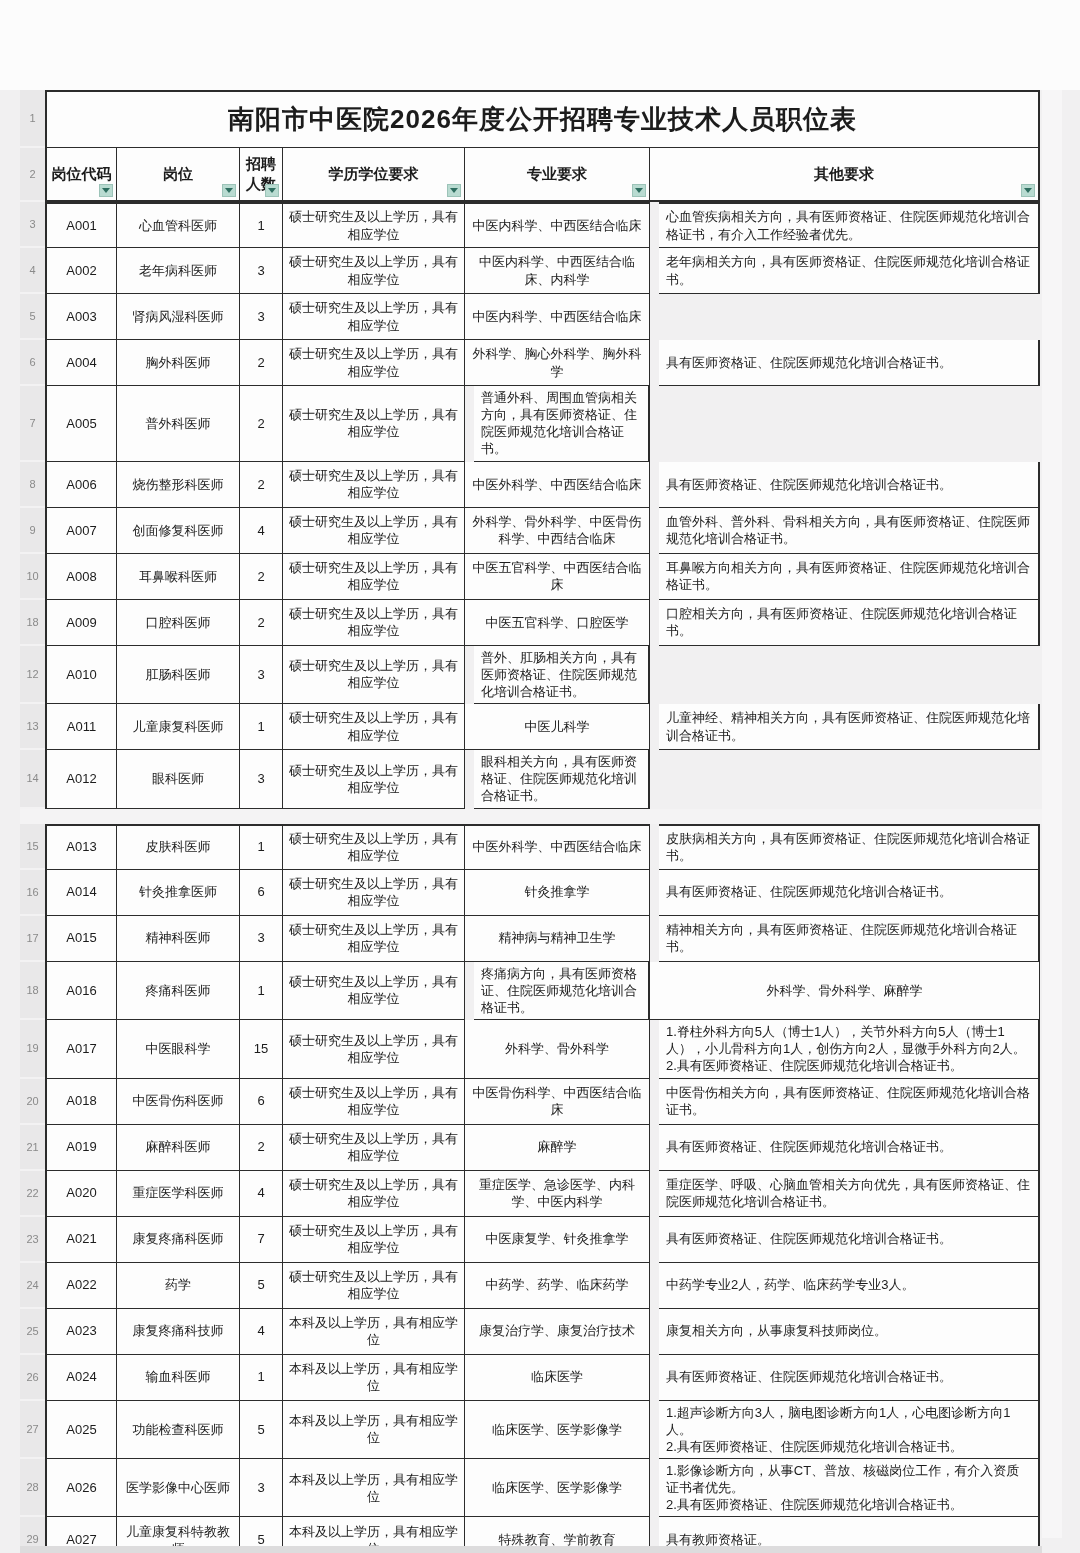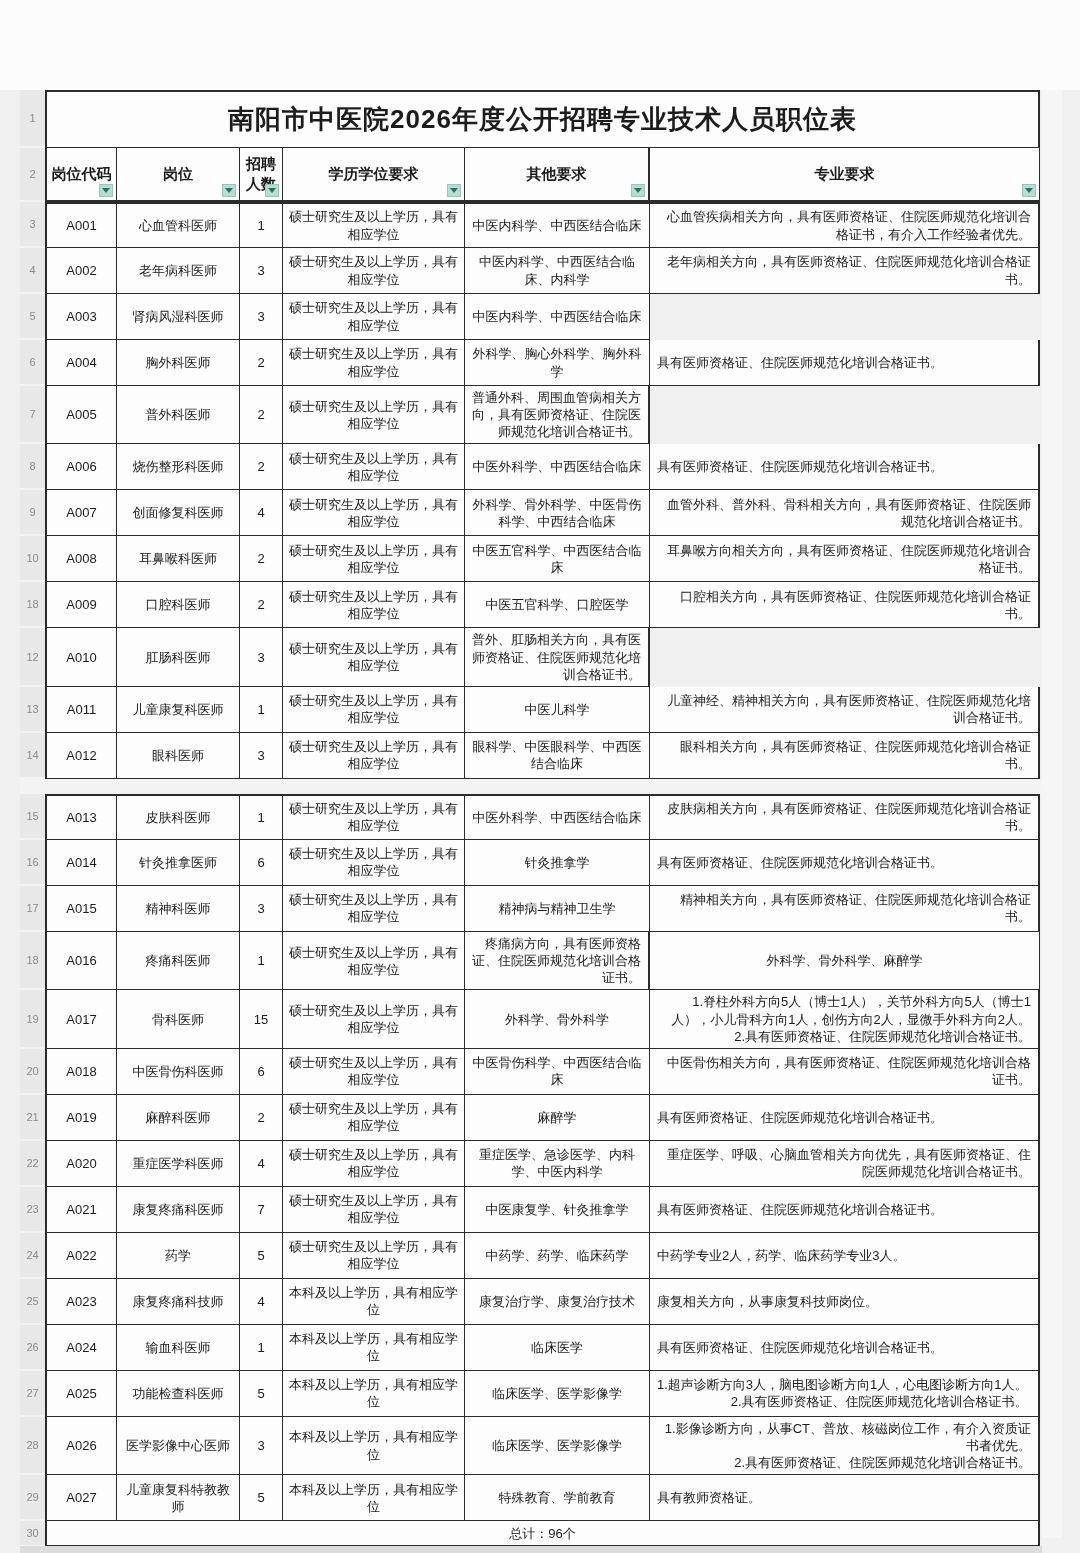--- a/index.html
+++ b/index.html
@@ -25,21 +25,21 @@
   .cell.last { border-right:2px solid #2c2c2c; }
   .block-top .cell { border-top:2px solid #2c2c2c; }
   .block-bottom .cell { border-bottom:2px solid #2c2c2c; }
   .title-row .cell {
     min-height:58px; font-size:26px; font-weight:bold; letter-spacing:1px;
   }
   .header-row .cell {
     min-height:54px; font-weight:bold; font-size:15px; position:relative;
     border-bottom-width:2px;
   }
-  .cell-other { justify-content:flex-start; text-align:right; padding:3px 7px; white-space:pre-line; }
+  .cell-other { justify-content:flex-start; text-align:left; padding:3px 7px; white-space:pre-line;margin-left:9px; }
   .cell-edu, .cell-major { padding:3px 6px; }
   .total-row .cell { min-height:26px; padding:2px; font-size:13px; }
   .filter-btn {
     position:absolute; right:3px; bottom:3px; width:14px; height:13px;
     background:#b9dbd1; border:1px solid #9cc3b8;
     display:flex; align-items:center; justify-content:center; cursor:pointer;
   }
   .filter-tri {
     width:0; height:0;
     border-left:4px solid transparent; border-right:4px solid transparent;
@@ -83,28 +83,28 @@
           <span class="filter-btn">
               <span class="filter-tri"></span>
             </span>
         </div>
         <div class="cell">
           <span>学历学位要求</span>
           <span class="filter-btn">
               <span class="filter-tri"></span>
             </span>
         </div>
+        <div class="cell">
+          <span>专业要求</span>
+          <span class="filter-btn">
+              <span class="filter-tri"></span>
+            </span>
+        </div>
         <div class="cell last">
           <span>其他要求</span>
-          <span class="filter-btn">
-              <span class="filter-tri"></span>
-            </span>
-        </div>
-        <div class="cell">
-          <span>专业要求</span>
           <span class="filter-btn">
               <span class="filter-tri"></span>
             </span>
         </div>
       </div>
 
       <div class="rows">
           <div class="row data-row block-top">
     <div class="gutter">3</div>
     <div class="cell first cell-code">A001</div>
@@ -200,21 +200,20 @@
     <div class="cell cell-edu">硕士研究生及以上学历，具有相应学位</div>
     <div class="cell cell-major">中医儿科学</div>
     <div class="cell last cell-other">儿童神经、精神相关方向，具有医师资格证、住院医师规范化培训合格证书。</div>
   </div>
           <div class="row data-row">
     <div class="gutter">14</div>
     <div class="cell first cell-code">A012</div>
     <div class="cell cell-position">眼科医师</div>
     <div class="cell cell-count">3</div>
     <div class="cell cell-edu">硕士研究生及以上学历，具有相应学位</div>
-    <div class="cell cell-major">眼科学、中医眼科学、中西医结合临床</div>
     <div class="cell last cell-other">眼科相关方向，具有医师资格证、住院医师规范化培训合格证书。</div>
   </div>
         </div>
     </div>
 
     <div class="block-gap"></div>
 
     <div>
       <div class="rows">
           <div class="row data-row block-top">
@@ -249,21 +248,21 @@
     <div class="cell first cell-code">A016</div>
     <div class="cell cell-position">疼痛科医师</div>
     <div class="cell cell-count">1</div>
     <div class="cell cell-edu">硕士研究生及以上学历，具有相应学位</div>
     <div class="cell last cell-other">疼痛病方向，具有医师资格证、住院医师规范化培训合格证书。</div>
     <div class="cell cell-major">外科学、骨外科学、麻醉学</div>
   </div>
           <div class="row data-row">
     <div class="gutter">19</div>
     <div class="cell first cell-code">A017</div>
-    <div class="cell cell-position">骨科医师</div>
+    <div class="cell cell-position">中医眼科学</div>
     <div class="cell cell-count">15</div>
     <div class="cell cell-edu">硕士研究生及以上学历，具有相应学位</div>
     <div class="cell cell-major">外科学、骨外科学</div>
     <div class="cell last cell-other">1.脊柱外科方向5人（博士1人），关节外科方向5人（博士1人），小儿骨科方向1人，创伤方向2人，显微手外科方向2人。
 2.具有医师资格证、住院医师规范化培训合格证书。</div>
   </div>
           <div class="row data-row">
     <div class="gutter">20</div>
     <div class="cell first cell-code">A018</div>
     <div class="cell cell-position">中医骨伤科医师</div>

